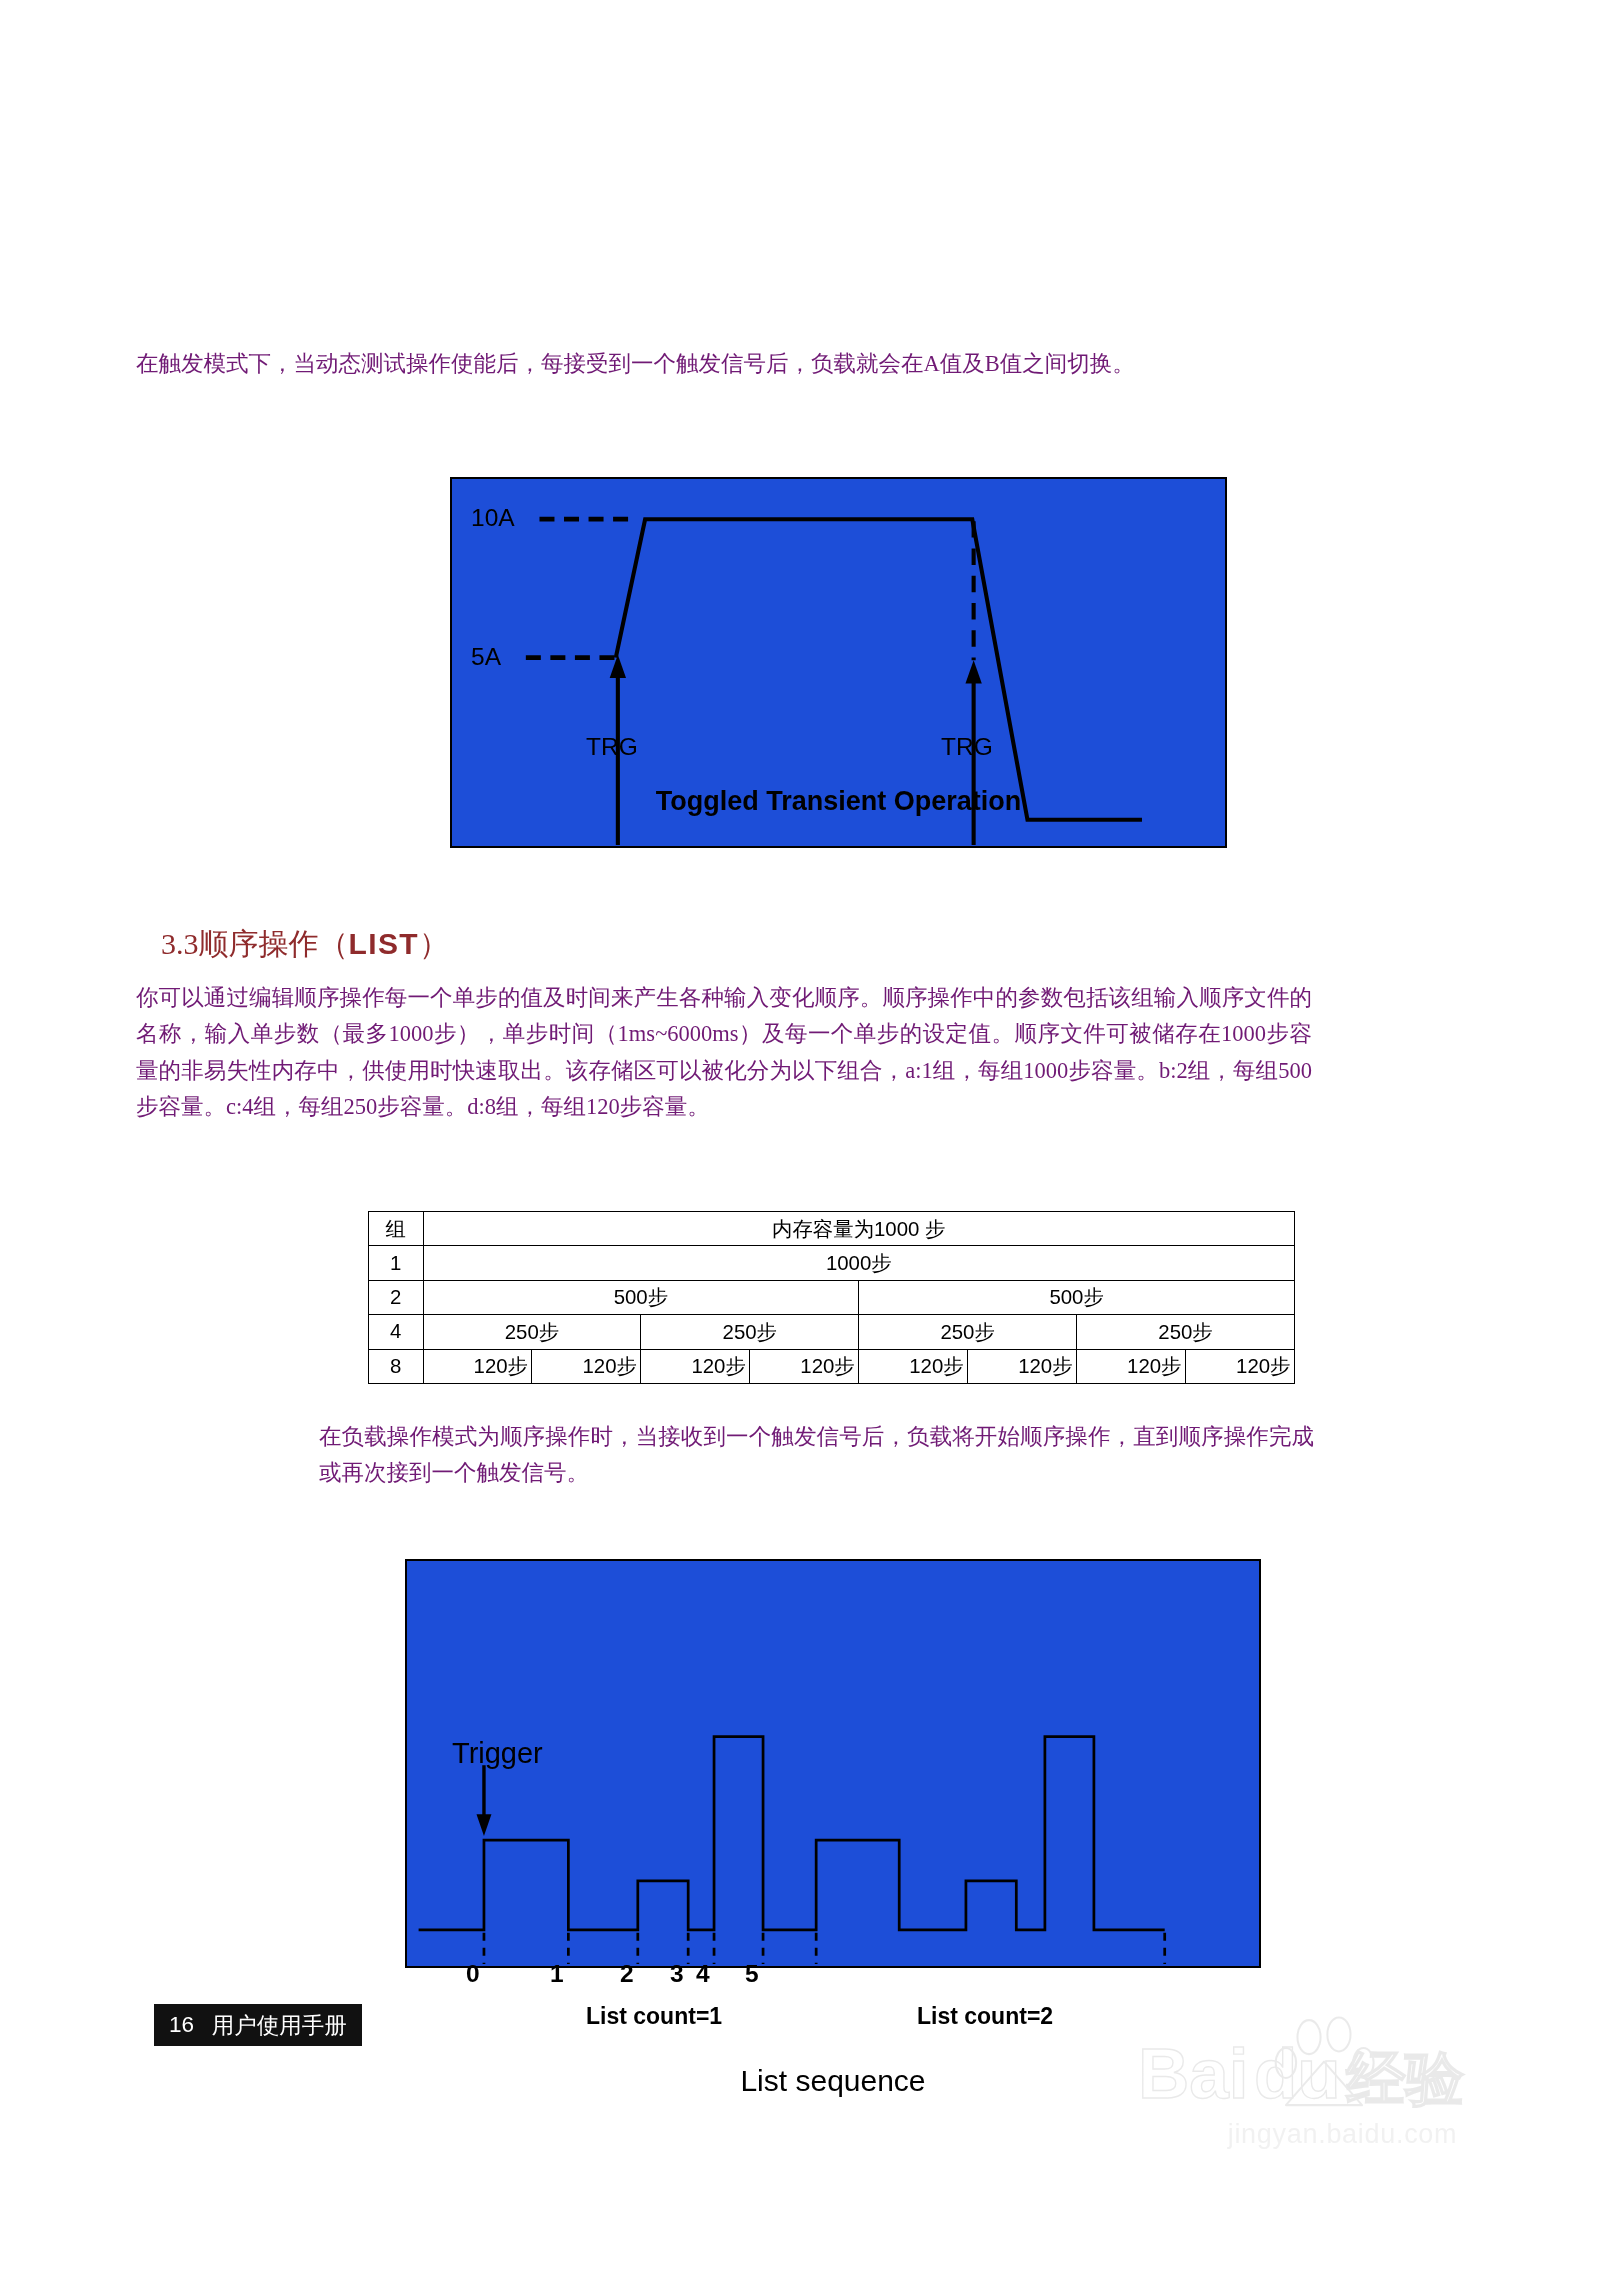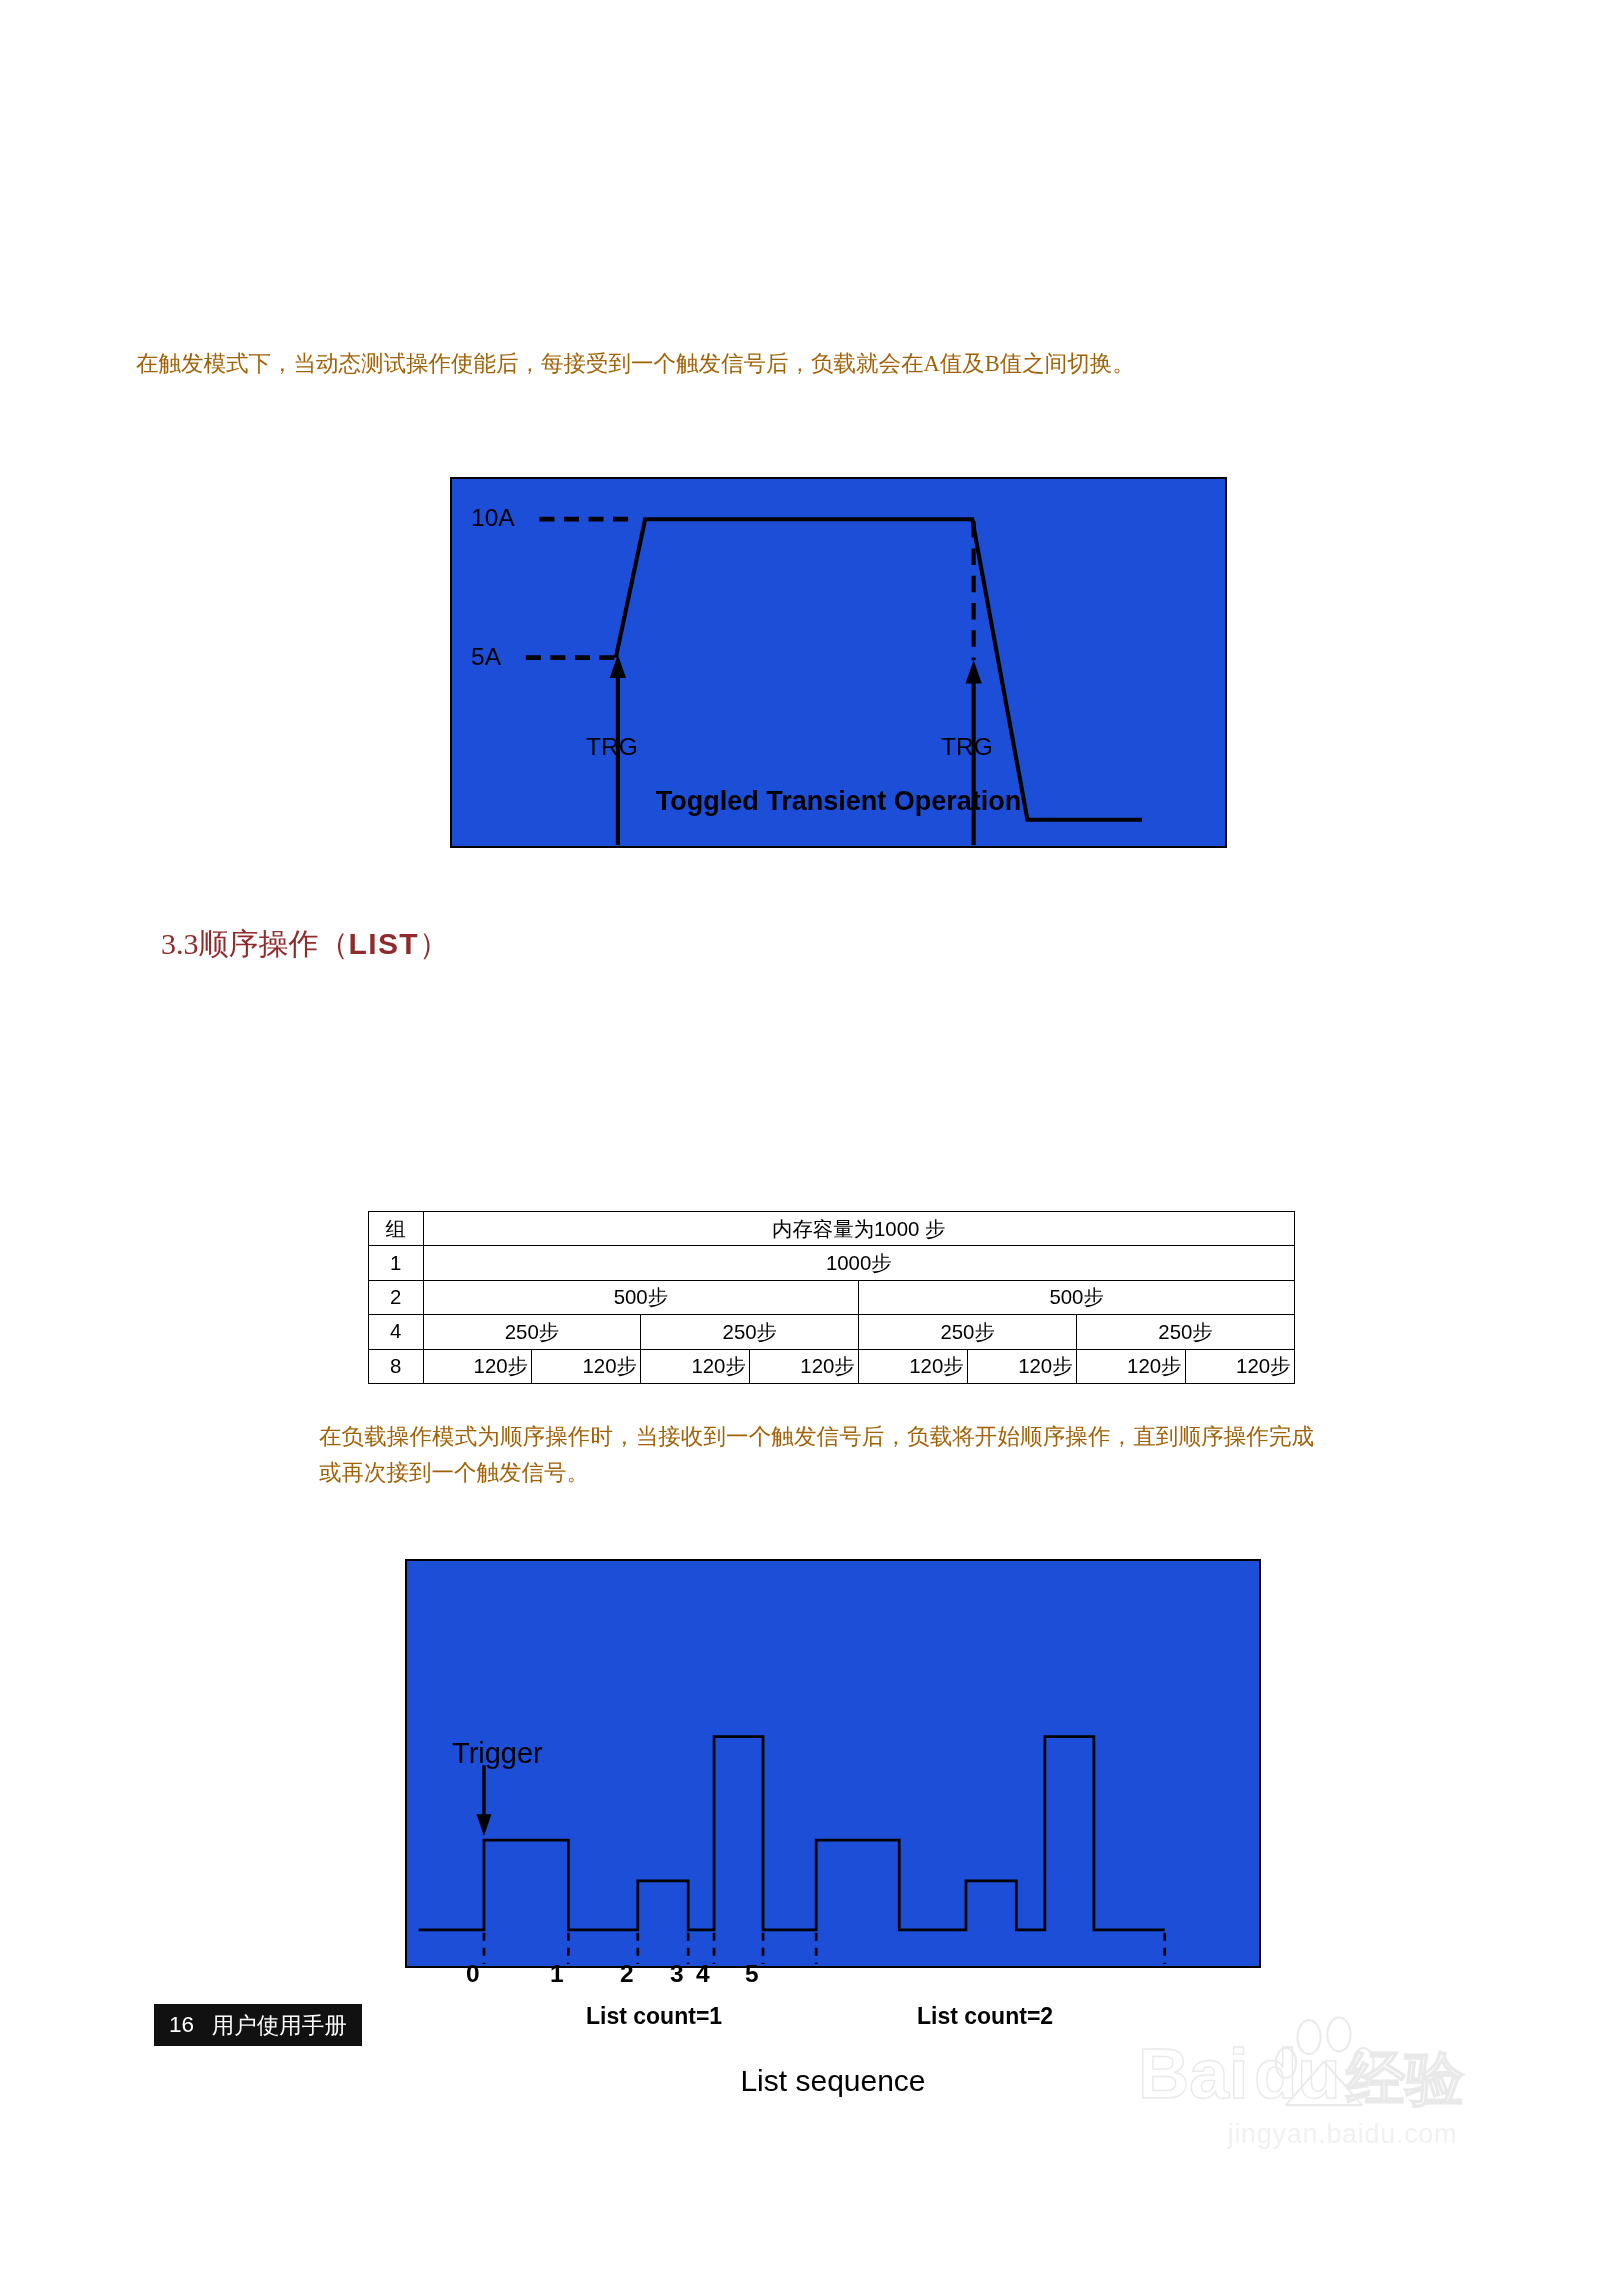--- a/index.html
+++ b/index.html
@@ -91,21 +91,21 @@
   }
   .sec-heading .latin {
     font-family: "Liberation Sans", sans-serif;
     font-weight: bold;
     letter-spacing: 1.4px;
   }
 
   
   .body-par {
     position: absolute;
-    color: #a16207;
+    color: #701a75;
     font-size: 22.5px;
     line-height: 1.62;
     font-family: "Liberation Serif", serif;
     text-align: justify;
   }
 
   
   .figbox {
     position: absolute;
     border: 2.7px solid #000000;
@@ -239,20 +239,21 @@
     <div style="position:absolute; left:134px; top:254px; font-size:24.5px; font-family:'Liberation Sans',sans-serif; color:#000;">TRG</div>
     <div style="position:absolute; left:489px; top:254px; font-size:24.5px; font-family:'Liberation Sans',sans-serif; color:#000;">TRG</div>
 
     <div class="fig-caption" style="left:0; top:307px; font-size:27px;">Toggled Transient Operation</div>
   </div>
 
   <div class="sec-heading" style="left:161px; top:924px;">
     <span>3.3顺序操作（</span><span class="latin">LIST</span><span>）</span>
   </div>
 
+  <div class="body-par" style="left:136px; top:980px; width:1176px;">你可以通过编辑顺序操作每一个单步的值及时间来产生各种输入变化顺序。顺序操作中的参数包括该组输入顺序文件的名称，输入单步数（最多1000步），单步时间（1ms~6000ms）及每一个单步的设定值。顺序文件可被储存在1000步容量的非易失性内存中，供使用时快速取出。该存储区可以被化分为以下组合，a:1组，每组1000步容量。b:2组，每组500步容量。c:4组，每组250步容量。d:8组，每组120步容量。</div>
 
   <table class="memtable" style="left:368px; top:1211px; width:927px;">
     <tbody>
       <tr>
         <td class="grpcol">组</td>
         <td colspan="8">内存容量为1000 步</td>
       </tr>
       <tr>
         <td class="grpcol">1</td>
         <td colspan="8">1000步</td>

